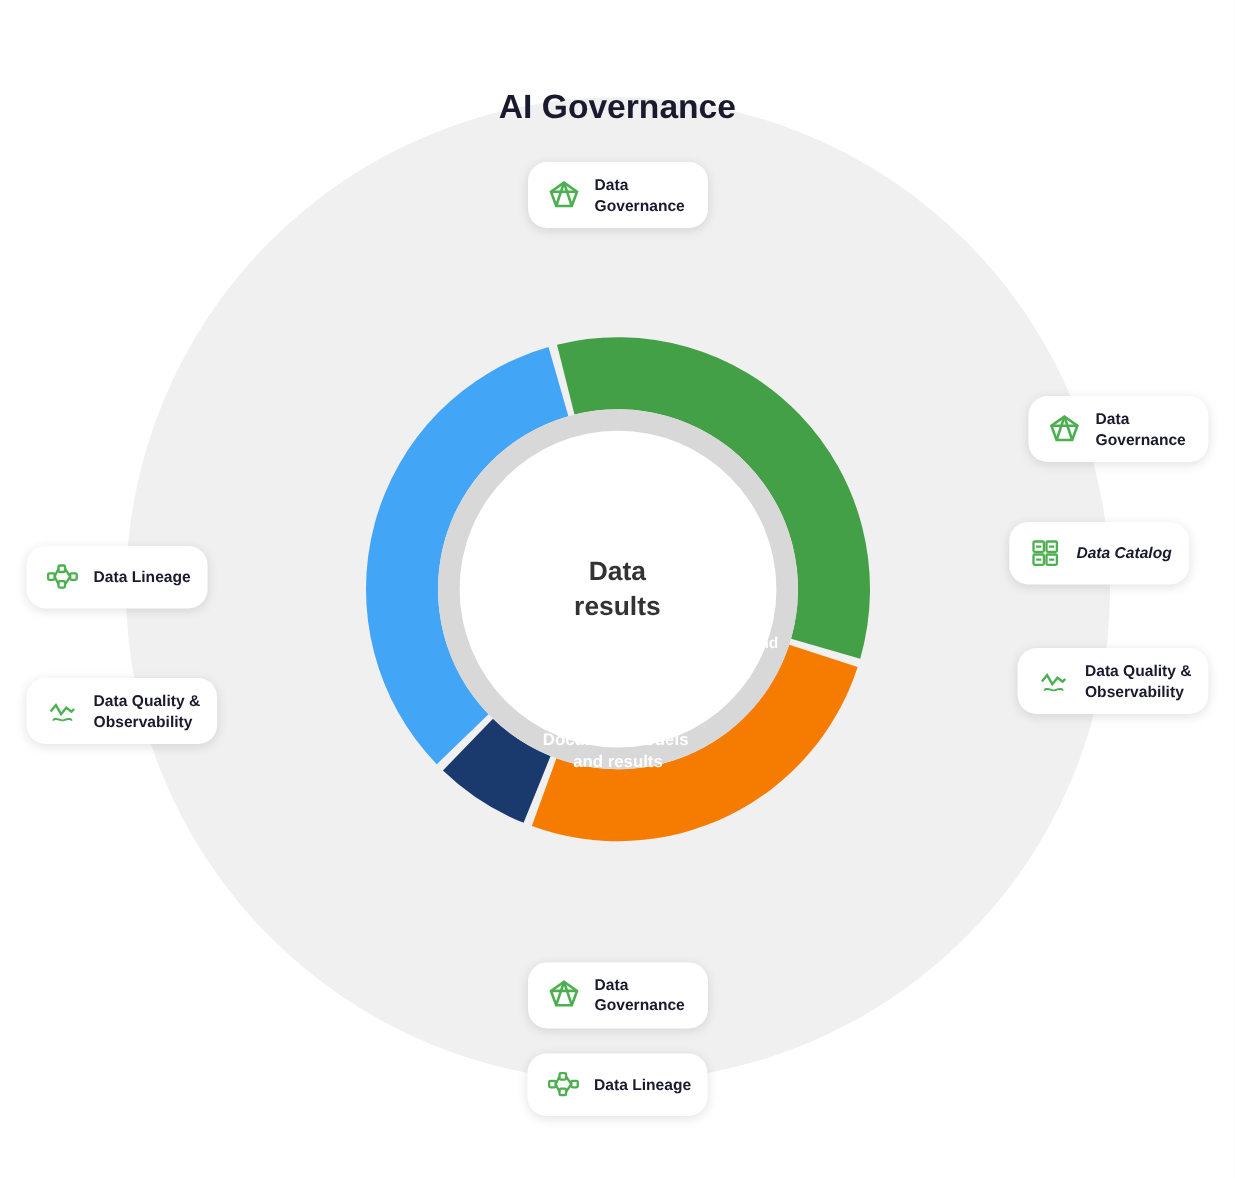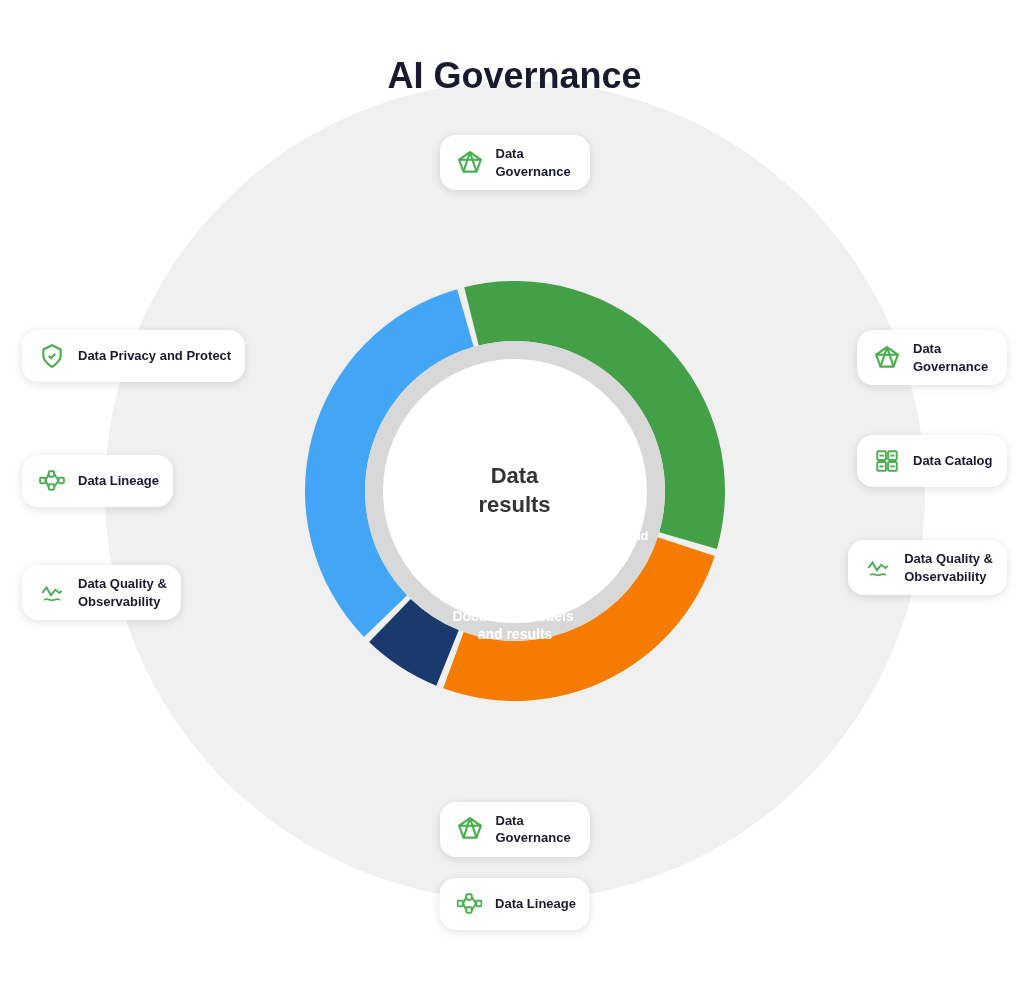--- a/index.html
+++ b/index.html
@@ -31,24 +31,24 @@
       border-radius: 50%;
       background: #f0f0f0;
       top: 50%;
       left: 50%;
       transform: translate(-50%, -50%);
     }
 
     
     .title {
       position: absolute;
-      top: 55px;
+      top: 73px;
       left: 50%;
       transform: translateX(-50%);
-      font-size: 36px;
+      font-size: 28px;
       font-weight: 700;
       color: #1a1a2e;
       white-space: nowrap;
       z-index: 10;
     }
 
     
     .donut-svg {
       position: absolute;
       top: 50%;
@@ -119,21 +119,22 @@
     .pill-left-bot {
       top: 565px;
       left: 22px;
     }
     .pill-right-top {
       top: 330px;
       right: 22px;
     }
     .pill-right-mid-1 {
       top: 435px;
-      right: 22px;
+      right: 38px;
+      font-style: italic;
     }
     .pill-right-mid-2 {
       top: 540px;
       right: 22px;
     }
     .pill-bot-center-1 {
       bottom: 125px;
       left: 50%;
       transform: translateX(-50%);
     }
@@ -240,30 +241,20 @@
       <svg viewBox="0 0 24 24" fill="none" stroke="#4caf50" stroke-width="2">
         <polygon points="12,2 22,9 18,20 6,20 2,9"></polygon>
         <line x1="2" y1="9" x2="22" y2="9"></line>
         <line x1="6" y1="20" x2="12" y2="2"></line>
         <line x1="18" y1="20" x2="12" y2="2"></line>
       </svg>
     </div>
     <div class="pill-text">Data<br>Governance</div>
   </div>
 
-  <div class="pill pill-left-top">
-    <div class="pill-icon icon-shield">
-      <svg viewBox="0 0 24 24" fill="none" stroke="#4caf50" stroke-width="2">
-        <path d="M12 2 L20 6 L20 12 C20 17 12 22 12 22 C12 22 4 17 4 12 L4 6 Z"></path>
-        <polyline points="9,12 11,14 15,10"></polyline>
-      </svg>
-    </div>
-    <div class="pill-text">Data Privacy
-and Protect</div>
-  </div>
 
   <div class="pill pill-left-mid">
     <div class="pill-icon icon-lineage">
       <svg viewBox="0 0 24 24" fill="none" stroke="#4caf50" stroke-width="1.8">
         <rect x="1" y="9" width="5" height="5" rx="1"></rect>
         <rect x="9" y="3" width="5" height="5" rx="1"></rect>
         <rect x="9" y="15" width="5" height="5" rx="1"></rect>
         <rect x="18" y="9" width="5" height="5" rx="1"></rect>
         <line x1="6" y1="11.5" x2="9" y2="5.5"></line>
         <line x1="6" y1="11.5" x2="9" y2="17.5"></line>

